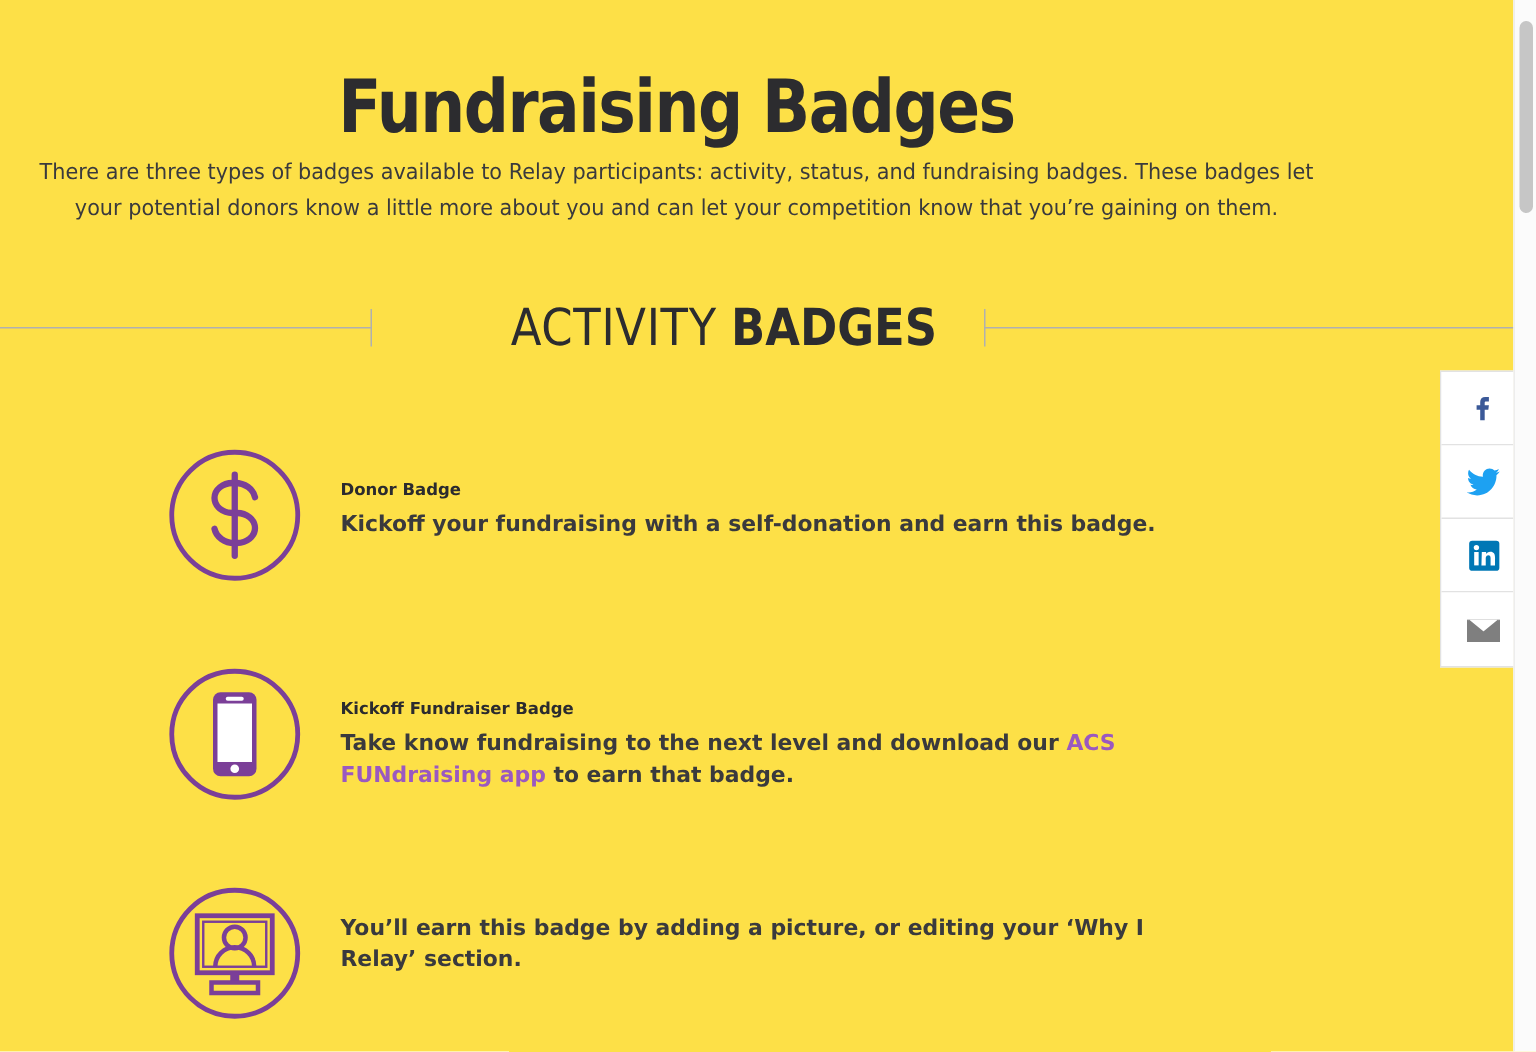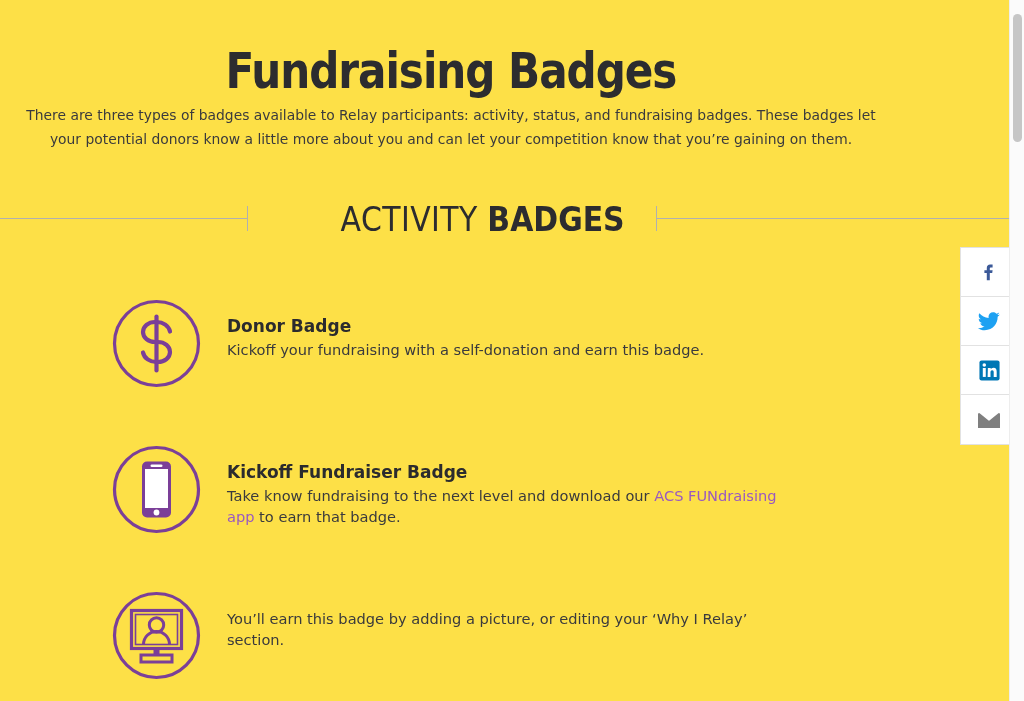--- a/index.html
+++ b/index.html
@@ -120,30 +120,30 @@
   }
   .badge-icon svg { display: block; width: 93px; height: 93px; }
 
   .badge-body {
     position: absolute;
     left: 117px;
     top: 19px;
     width: 560px;
   }
   .badge-name {
-    font-size: 17px;
+    font-size: 11px;
     line-height: 21px;
     font-weight: 700;
     color: #2b2b2e;
     margin: 0 0 2px 0;
   }
   .badge-desc {
     font-size: 14.6px;
     line-height: 21px;
-    font-weight: 400;
+    font-weight: 700;
     color: #3a3a3d;
     margin: 0;
     width: 552px;
   }
   .badge-link {
     color: #9a59c0;
     text-decoration: none;
   }
 
   

